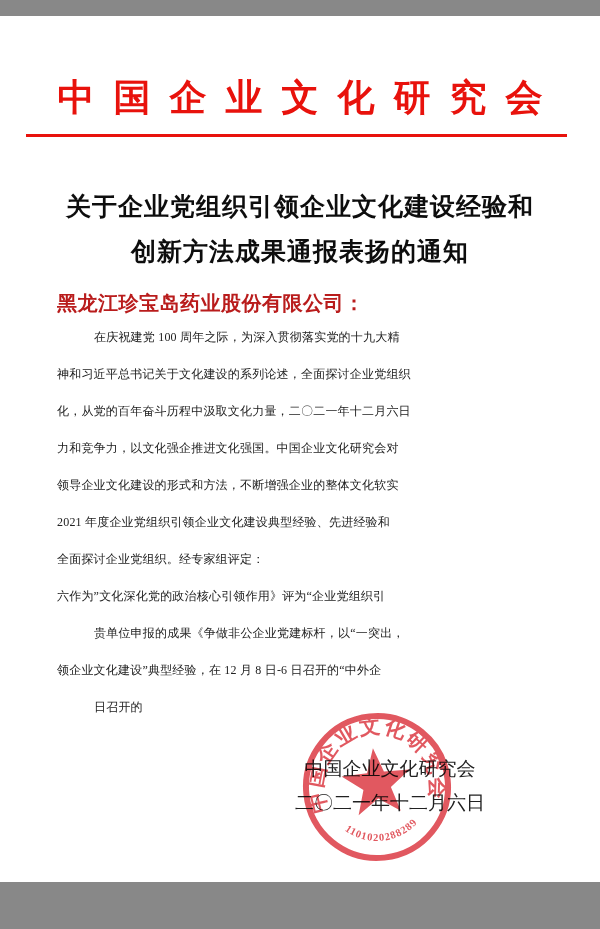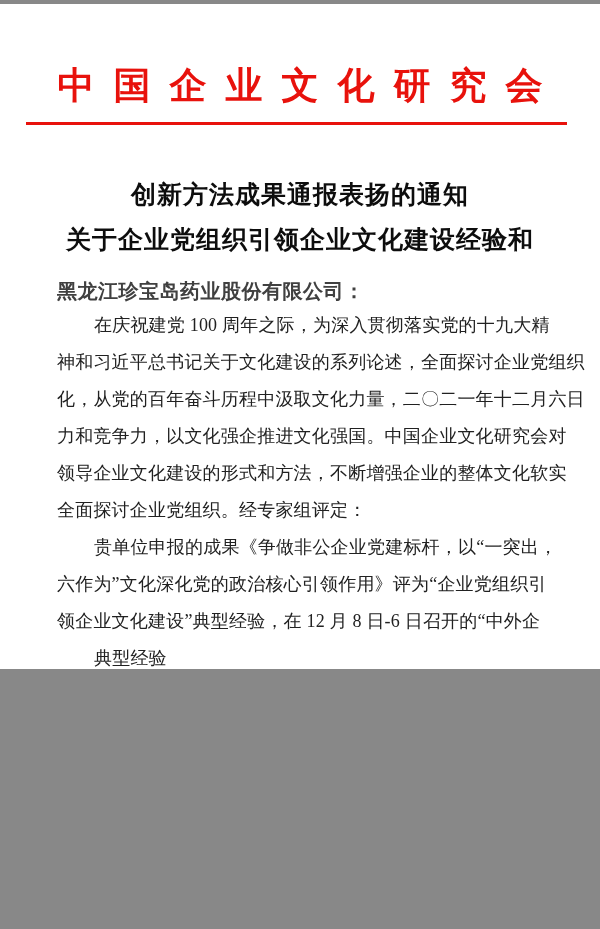--- a/index.html
+++ b/index.html
@@ -1,19 +1,19 @@
 <!DOCTYPE html>
 <html style="--accent: #e8120c; --seal: #df4a52;"><head>
 <meta charset="utf-8">
 <style>
   html,body{margin:0;padding:0;background:#888;}
   .page{
     position:relative;
-    width:600px;height:665px;
-    margin:4px auto;
+    width:600px;height:866px;
+    margin:16px auto;
     background:#ffffff;
     overflow:hidden;
     font-family:"Liberation Serif","DejaVu Serif",serif;
     color:#212121;
   }
   
   .org-header{
     position:absolute;top:60px;left:0;width:100%;
     text-align:center;
     font-size:37px;font-weight:bold;
@@ -33,29 +33,29 @@
     position:absolute;top:168px;left:0;width:100%;
     text-align:center;
     font-family:"Liberation Sans","DejaVu Sans",sans-serif;
     font-weight:bold;font-size:25px;line-height:45px;
     color:#0d0d0d;
     letter-spacing:1px;
   }
   
   .recipient{
     position:absolute;top:274px;left:57px;
-    font-size:20px;font-weight:bold;color:#404040;
+    font-size:20px;font-weight:bold;color:#b91c1c;
     letter-spacing:.5px;white-space:nowrap;
   }
   .body-block{
     position:absolute;top:303px;left:57px;width:494px;
   }
   .bline{
     height:37px;line-height:37px;
-    font-size:18px;color:#212121;
+    font-size:12px;color:#212121;
     letter-spacing:.2px;white-space:nowrap;
   }
   .bline.indent{padding-left:37px;}
   
   .signature{
     position:absolute;left:290px;top:742px;width:200px;
     text-align:center;font-size:19px;color:#212121;
   }
   .signature .sig-org{height:34px;line-height:22px;white-space:nowrap;}
   .signature .sig-date{height:24px;line-height:22px;white-space:nowrap;}
@@ -73,37 +73,38 @@
 </style>
 </head>
 <body>
 
 <div class="page">
 
   <div class="org-header">中国企业文化研究会</div>
   <div class="rule rule-top"></div>
 
   <div class="doc-title">
+    <div>关于企业党组织引领企业文化建设经验和</div>
     <div>创新方法成果通报表扬的通知</div>
-    <div>关于企业党组织引领企业文化建设经验和</div>
   </div>
 
   <div class="recipient">黑龙江珍宝岛药业股份有限公司：</div>
 
   <div class="body-block">
     <div class="bline indent">在庆祝建党 100 周年之际，为深入贯彻落实党的十九大精</div>
     <div class="bline">神和习近平总书记关于文化建设的系列论述，全面探讨企业党组织</div>
     <div class="bline">化，从党的百年奋斗历程中汲取文化力量，二〇二一年十二月六日</div>
     <div class="bline">力和竞争力，以文化强企推进文化强国。中国企业文化研究会对</div>
     <div class="bline">领导企业文化建设的形式和方法，不断增强企业的整体文化软实</div>
+    <div class="bline">2021 年度企业党组织引领企业文化建设典型经验、先进经验和</div>
     <div class="bline">全面探讨企业党组织。经专家组评定：</div>
+    <div class="bline">六作为”文化深化党的政治核心引领作用》评为“企业党组织引</div>
     <div class="bline indent">贵单位申报的成果《争做非公企业党建标杆，以“一突出，</div>
-    <div class="bline">六作为”文化深化党的政治核心引领作用》评为“企业党组织引</div>
     <div class="bline">领企业文化建设”典型经验，在 12 月 8 日-6 日召开的“中外企</div>
-    <div class="bline indent">典型经验</div>
+    <div class="bline indent">日召开的</div>
   </div>
 
   <div class="signature">
     <div class="sig-org">中国企业文化研究会</div>
     <div class="sig-date">二〇二一年十二月六日</div>
   </div>
 
   <svg class="seal" viewBox="0 0 156 156">
     <circle class="ink" cx="78" cy="78" r="71" stroke-width="6"></circle>
     <path class="ink-fill" d="M78,39 L86.5,63.3 L112.2,63.9 L91.8,79.5 L99.2,104.1 L78,89.5 L56.8,104.1 L64.2,79.5 L43.8,63.9 L69.5,63.3 Z"></path>

